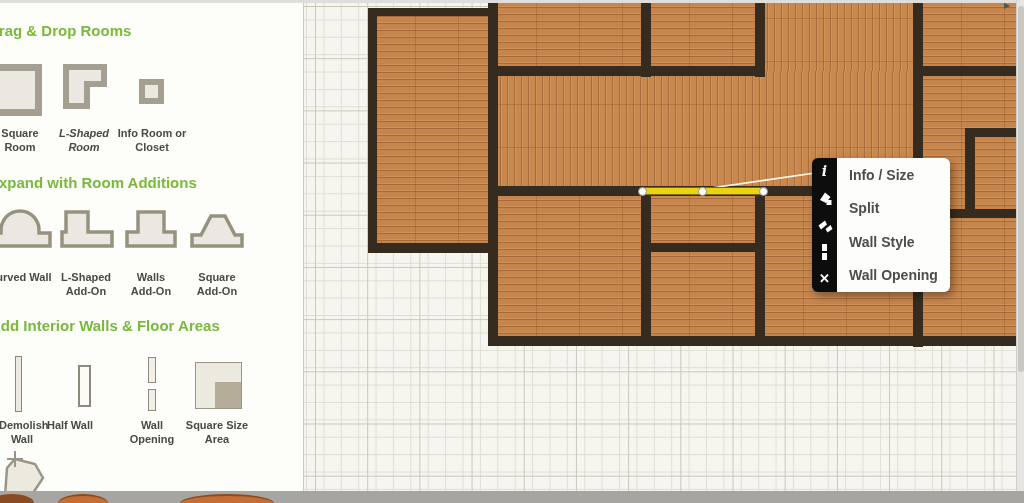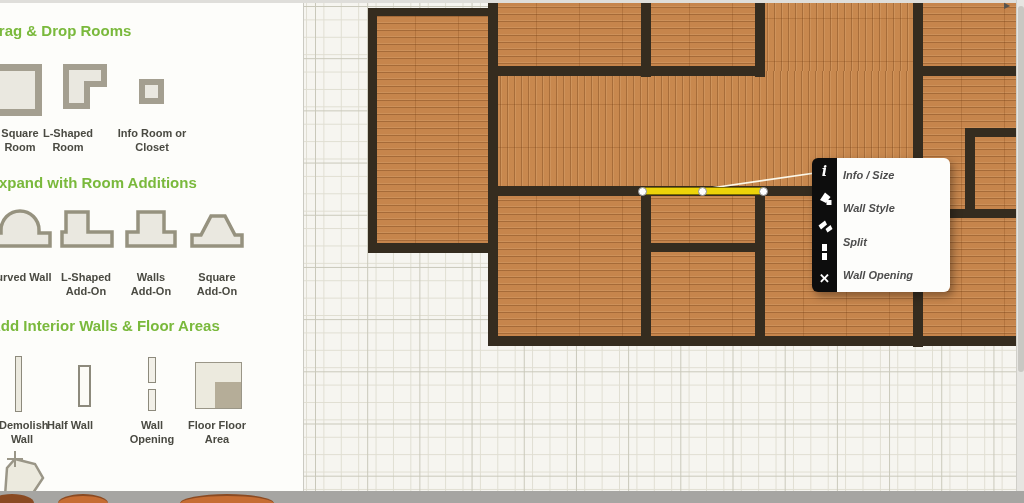--- a/index.html
+++ b/index.html
@@ -37,22 +37,22 @@
     border:1px solid #8e8e8e;box-sizing:content-box;z-index:9;}
   .leader{position:absolute;left:0;top:0;width:1024px;height:503px;z-index:12;pointer-events:none;}
 
   
   .menu{position:absolute;left:812px;top:158px;width:138px;height:134px;z-index:30;
     display:flex;border-radius:6px;box-shadow:3px 4px 8px rgba(0,0,0,.35);}
   .menu-icons{width:25px;background:#0d0d0d;border-radius:6px 0 0 6px;
     display:flex;flex-direction:column;}
   .menu-icons .cell{flex:1;display:flex;align-items:center;justify-content:center;}
   .menu-body{flex:1;background:#fdfdfb;border-radius:0 6px 6px 0;display:flex;flex-direction:column;}
-  .menu-body .mrow{flex:1;display:flex;align-items:center;padding-left:6px;
-    font-size:11px;font-weight:bold;color:#4d4d4d;white-space:nowrap;font-style:italic;}
+  .menu-body .mrow{flex:1;display:flex;align-items:center;padding-left:12px;
+    font-size:14px;font-weight:bold;color:#4d4d4d;white-space:nowrap;}
   .mi-info{color:#fff;font-family:"DejaVu Serif",serif;font-style:italic;font-weight:bold;font-size:14px;}
   .mi-x{color:#fff;font-weight:bold;font-size:13px;}
   .op-bars span{display:block;width:5px;height:7px;background:#fff;margin:1.5px auto;}
 
   
   .sidebar{position:absolute;left:0;top:0;width:303px;height:503px;background:#fdfdfa;
     border-right:1px solid #cbcac2;z-index:15;overflow:hidden;}
   .sec-title{position:absolute;font-size:15px;font-weight:bold;color:#7ab93c;white-space:nowrap;}
   .ilabel{position:absolute;transform:translateX(-50%);text-align:center;
     font-size:11px;line-height:14px;font-weight:bold;color:#4a4a42;}
@@ -139,38 +139,38 @@
           <span></span>
           <span></span>
         </span>
     </div>
     <div class="cell">
       <span class="mi-x">✕</span>
     </div>
   </div>
   <div class="menu-body">
     <div class="mrow">Info / Size</div>
+    <div class="mrow">Split</div>
     <div class="mrow">Wall Style</div>
-    <div class="mrow">Split</div>
     <div class="mrow">Wall Opening</div>
   </div>
 </div>
 
 <div class="sidebar">
 
   <div class="sec-title" style="left:-12px;top:22px;">Drag &amp; Drop Rooms</div>
 
   <div class="icn sq-outline" style="left:-10px;top:64px;width:38px;height:38px;"></div>
   <svg class="icn shape" style="left:62px;top:63px;" width="46" height="47" viewBox="0 0 46 47">
     <polygon points="4,4 42,4 42,21 25,21 25,43 4,43" fill="#eae8e0" stroke="#a49f90" stroke-width="6"></polygon>
   </svg>
   <div class="icn sq-outline" style="left:139px;top:79px;width:13px;height:13px;border-width:6px;"></div>
 
   <div class="ilabel" style="left:20px;top:126px;width:50px;">Square Room</div>
-  <div class="ilabel" style="left:68px;top:126px;width:58px;">L-Shaped Room</div>
+  <div class="ilabel" style="left:84px;top:126px;width:58px;font-style:italic;">L-Shaped Room</div>
   <div class="ilabel" style="left:152px;top:126px;width:70px;">Info Room or Closet</div>
 
   <div class="sec-title" style="left:-11px;top:174px;">Expand with Room Additions</div>
 
   <svg class="icn shape" style="left:-12px;top:206px;" width="64" height="42" viewBox="0 0 64 42">
     <path d="M2 40 V27 H13 V24 A19 19 0 0 1 51 24 V27 H62 V40 Z" fill="#eae8e0" stroke="#96927f" stroke-width="3.5"></path>
   </svg>
   <svg class="icn shape" style="left:60px;top:208px;" width="54" height="40" viewBox="0 0 54 40">
     <polygon points="2,38 2,24 6,24 6,4 28,4 28,24 52,24 52,38" fill="#eae8e0" stroke="#96927f" stroke-width="3.5"></polygon>
   </svg>
@@ -194,21 +194,21 @@
     <div style="width:6px;height:24px;background:#f2f0e8;border:1px solid #8d8a7c;"></div>
     <div style="width:6px;height:20px;background:#f2f0e8;border:1px solid #8d8a7c;margin-top:6px;"></div>
   </div>
   <div class="icn" style="left:195px;top:362px;width:45px;height:45px;background:#eceade;border:1px solid #9a9687;">
     <div style="position:absolute;right:0;bottom:0;width:26px;height:26px;background:#b5ad98;"></div>
   </div>
 
   <div class="ilabel" style="left:22px;top:418px;width:46px;">Demolish Wall</div>
   <div class="ilabel" style="left:70px;top:418px;width:62px;">Half Wall</div>
   <div class="ilabel" style="left:152px;top:418px;width:52px;">Wall Opening</div>
-  <div class="ilabel" style="left:217px;top:418px;width:66px;">Floor Floor Area</div>
+  <div class="ilabel" style="left:217px;top:418px;width:66px;">Square Size Area</div>
 
   <svg class="icn shape" style="left:0px;top:450px;" width="52" height="50" viewBox="0 0 52 50">
     <path d="M15 9 L35 14 L43 28 L33 43 L5 46 L7 18 Z" fill="#eceade" stroke="#9a9687" stroke-width="2.5"></path>
     <path d="M15 1 V17 M7 9 H23" stroke="#9a9687" stroke-width="2"></path>
   </svg>
 </div>
 
 <div class="bottombar">
   <div class="blob" style="left:-10px;top:3px;width:44px;height:18px;background:#8a4a22;"></div>
   <div class="blob" style="left:58px;top:3px;width:50px;height:17px;background:#c66d33;border-top:2px solid #8a4a22;"></div>

